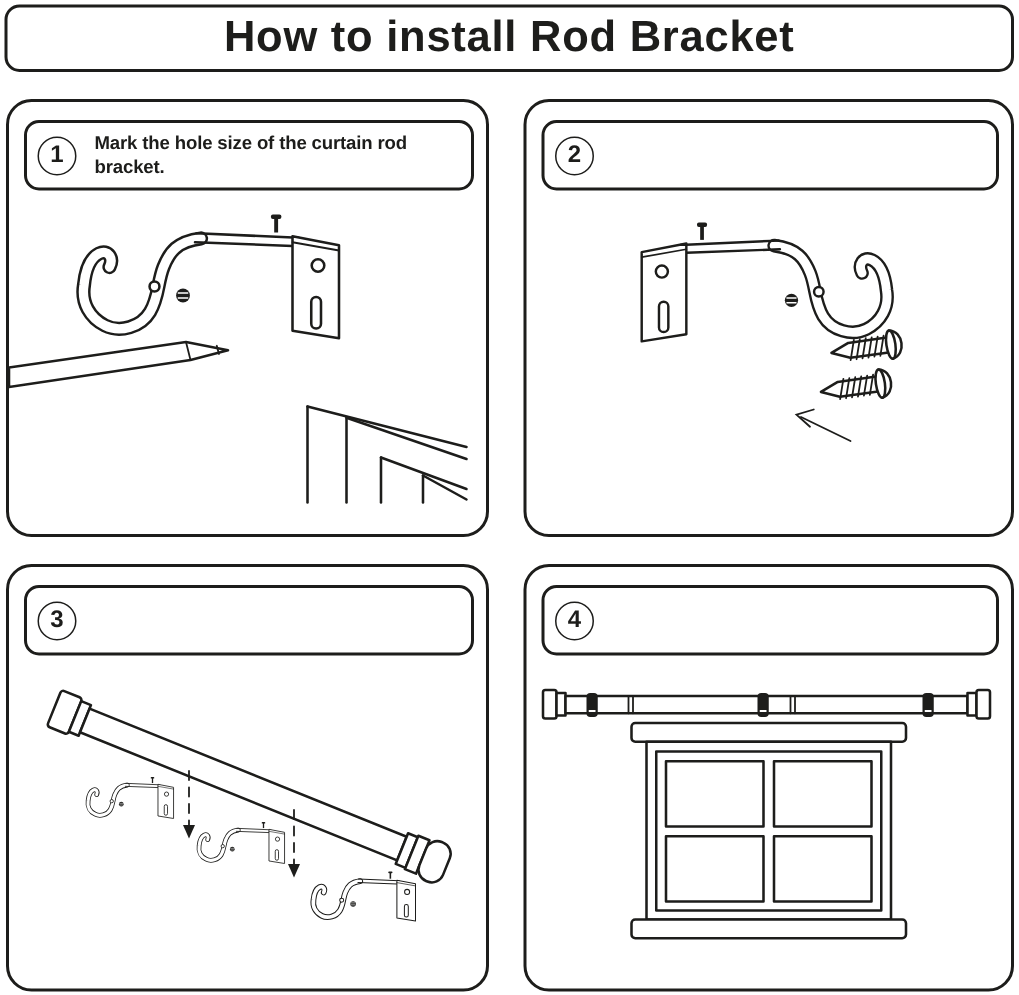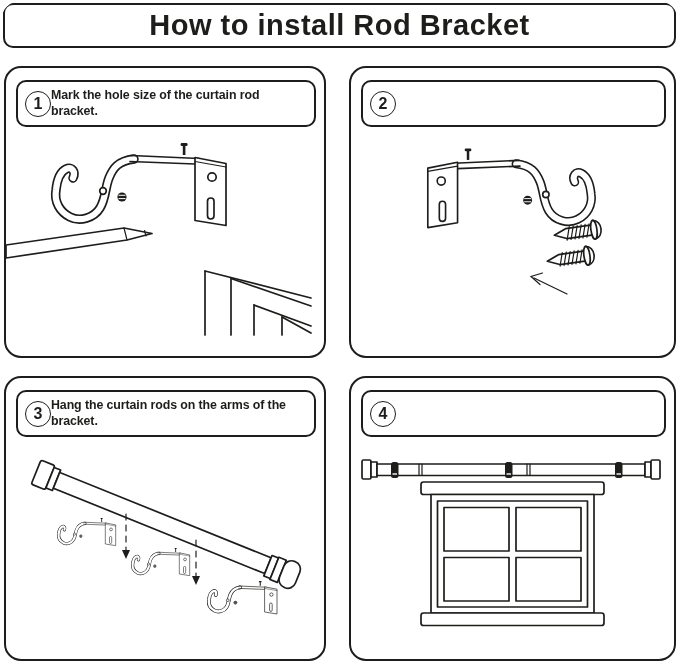--- a/index.html
+++ b/index.html
@@ -1,17 +1,17 @@
 <!DOCTYPE html>
 <html><head>
 <meta charset="utf-8">
 <style>
   * { margin:0; padding:0; box-sizing:border-box; }
   html,body { width:679px; height:663px; background:#fff; font-family:"Liberation Sans", sans-serif; }
-  .page { position:relative; width:679px; height:663px; background:#fff; overflow:hidden;border-radius:23px; }
+  .page { position:relative; width:679px; height:663px; background:#fff; overflow:hidden; }
 
   .title-box {
     position:absolute; left:3px; top:3px; width:673px; height:45px;
     border:2px solid #1d1d1b; border-radius:10px; background:#fff;
     display:flex; align-items:center; justify-content:center;
   }
   .title-text { font-size:29px; font-weight:bold; color:#1d1d1b; letter-spacing:0.5px; }
 
   .panel {
     position:absolute; background:#fff;
@@ -27,21 +27,21 @@
     border:2px solid #1d1d1b; border-radius:10px; background:#fff;
     display:flex; align-items:center;
   }
   .step-num {
     flex:0 0 auto; width:26px; height:26px; margin-left:7px;
     border:1.8px solid #1d1d1b; border-radius:50%;
     display:flex; align-items:center; justify-content:center;
     font-size:16px; font-weight:bold; color:#1d1d1b;
   }
   .step-text {
-    margin-left:0; width:248px;
+    margin-left:12px; width:248px;
     font-size:12.4px; font-weight:bold; line-height:15.5px;
     color:#1d1d1b; letter-spacing:-0.1px;
   }
 
   .illus { position:absolute; left:0; display:block; }
   .i1 { top:60px; width:318px; height:228px; }
   .i2 { top:60px; width:323px; height:228px; }
   .i3 { top:58px; width:318px; height:223px; }
   .i4 { top:58px; width:323px; height:223px; }
 
@@ -131,21 +131,20 @@
       <g>
         <path d="M216,166 L183,150" class="thin"></path>
         <path d="M191.5,145 L180,148.5 L189,156.5" class="thin"></path>
       </g>
     </svg>
   </div>
 
   <div class="panel p3">
     <div class="step-header">
       <div class="step-num">3</div>
-      <div class="step-text">Hang the curtain rods on the arms of the bracket.</div>
     </div>
     <svg class="illus i3" viewBox="0 0 318 223">
       <g transform="translate(35,24) rotate(22)">
         <rect x="0" y="0" width="15" height="26" rx="2" class="fw"></rect>
         <rect x="15" y="2" width="7" height="22" class="fw"></rect>
         <rect x="22" y="4.5" width="228" height="17" class="fw"></rect>
         <rect x="250" y="2" width="7" height="22" class="fw"></rect>
         <rect x="257" y="1" width="8" height="24" class="fw"></rect>
         <rect x="265" y="-1" width="17" height="28" rx="8" class="fw"></rect>
       </g>

